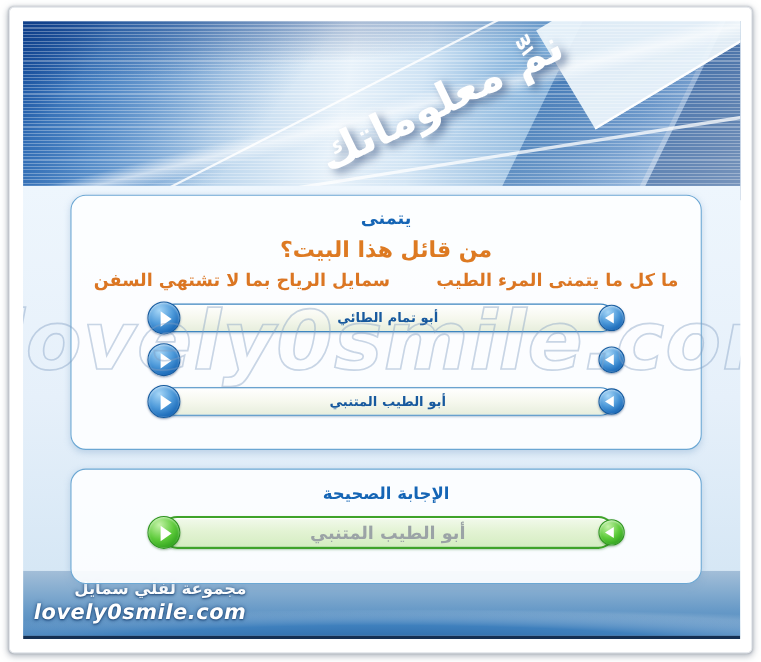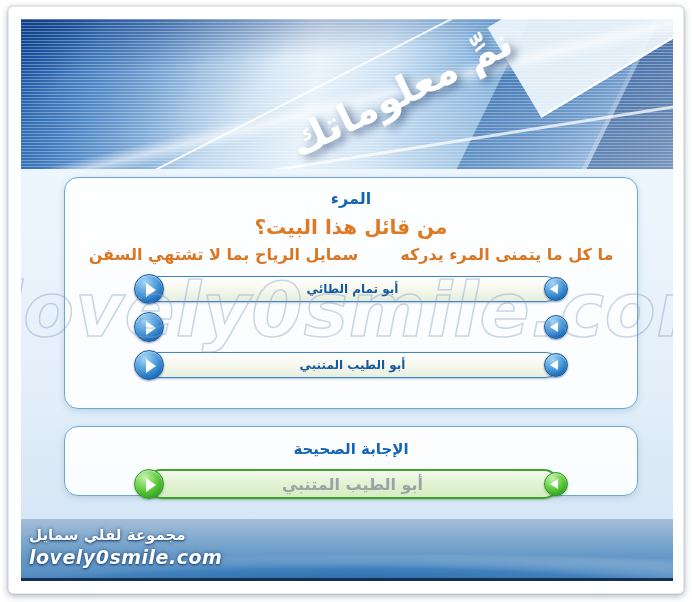--- a/index.html
+++ b/index.html
@@ -77,21 +77,21 @@
 
   
   .panel {
     position:absolute; left:43px; width:574px;
     background:rgba(253,254,255,.92);
     border:1px solid #6ba7d3; border-radius:14px;
     box-shadow:0 2px 6px rgba(120,160,200,.35);
     direction:rtl; text-align:center; z-index:10;
   }
   .q-panel { top:158px; height:232px; }
-  .a-panel { top:407px; height:70px; }
+  .a-panel { top:407px; height:105px; }
 
   .q-title { margin-top:11px; font-size:16px; font-weight:bold; color:#1565b5; }
   .q-text  { margin-top:7px;  font-size:20px; font-weight:bold; color:#dd7a22; }
   .verse   { margin-top:6px; display:flex; justify-content:center; gap:42px;
              direction:rtl; font-size:16px; font-weight:bold; color:#db7623; }
   .options { margin-top:10px; display:flex; flex-direction:column; gap:8px; align-items:center; }
 
   
   .pill { position:relative; width:434px; height:30px; cursor:pointer; }
   .pill-body {
@@ -165,21 +165,21 @@
   .footer {
     position:absolute; left:0; top:500px; width:652px; height:62px;
     background:
       radial-gradient(130% 120% at 45% 175%, transparent 54%, rgba(255,255,255,.85) 56.5%, transparent 60%),
       radial-gradient(120% 95% at 50% 120%, #235f9e 0%, #3f80bd 38%, rgba(63,128,189,0) 62%),
       radial-gradient(150% 85% at 58% 100%, rgba(255,255,255,.92) 0%, rgba(255,255,255,0) 48%),
       linear-gradient(180deg, #a3bed8 0%, #86add0 30%, #6699c7 62%, #4c86bd 100%);
     border-bottom:3px solid #142f52;
   }
   .credit {
-    position:absolute; left:8px; top:6px; width:195px; text-align:left;
+    position:absolute; left:8px; top:6px; width:195px; text-align:right;
     color:#ffffff; direction:rtl; line-height:1.35;
     text-shadow:0 1px 2px rgba(15,55,105,.85), 0 0 4px rgba(15,55,105,.6);
   }
   .credit-line1 { font-size:15px; font-weight:bold; }
   .credit-line2 { font-size:19px; font-weight:bold; font-style:italic; direction:ltr; letter-spacing:.5px; }
 </style>
 </head>
 <body>
 
 <div class="page">
@@ -193,24 +193,24 @@
         <div class="beam1"></div>
         <div class="beam2"></div>
         <div class="beam3"></div>
         <div class="scanlines"></div>
         <div class="logo">نمِّ معلوماتك</div>
       </div>
 
       <div class="mid"></div>
 
       <div class="panel q-panel">
-        <div class="q-title">المرء</div>
+        <div class="q-title">يتمنى</div>
         <div class="q-text">من قائل هذا البيت؟</div>
         <div class="verse">
-          <span>ما كل ما يتمنى المرء يدركه</span>
+          <span>ما كل ما يتمنى المرء الطيب</span>
           <span>سمايل الرياح بما لا تشتهي السفن</span>
         </div>
 
         <div class="options">
           <div class="pill">
             <div class="pill-body">
               <span class="pill-label">أبو تمام الطائي</span>
             </div>
             <div class="cbtn cbtn-l"></div>
             <div class="cbtn cbtn-r"></div>

